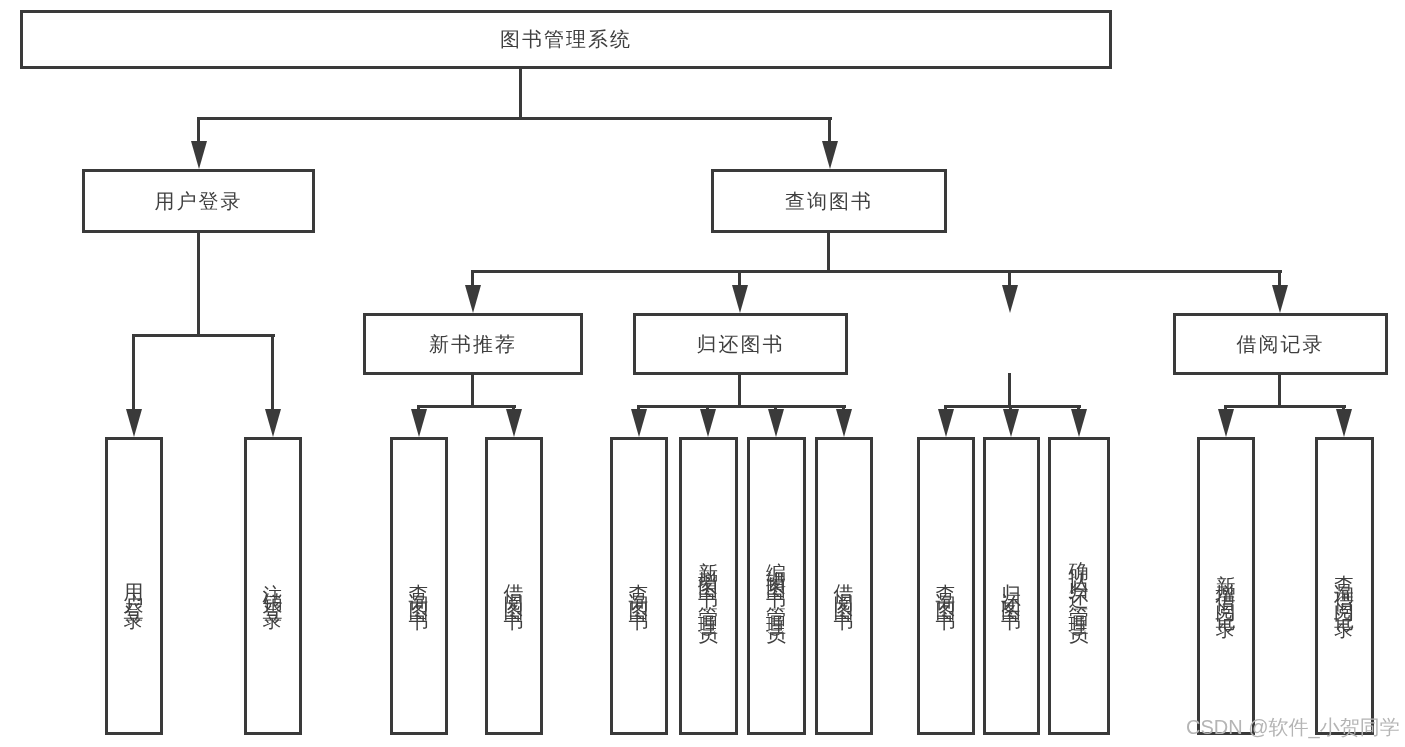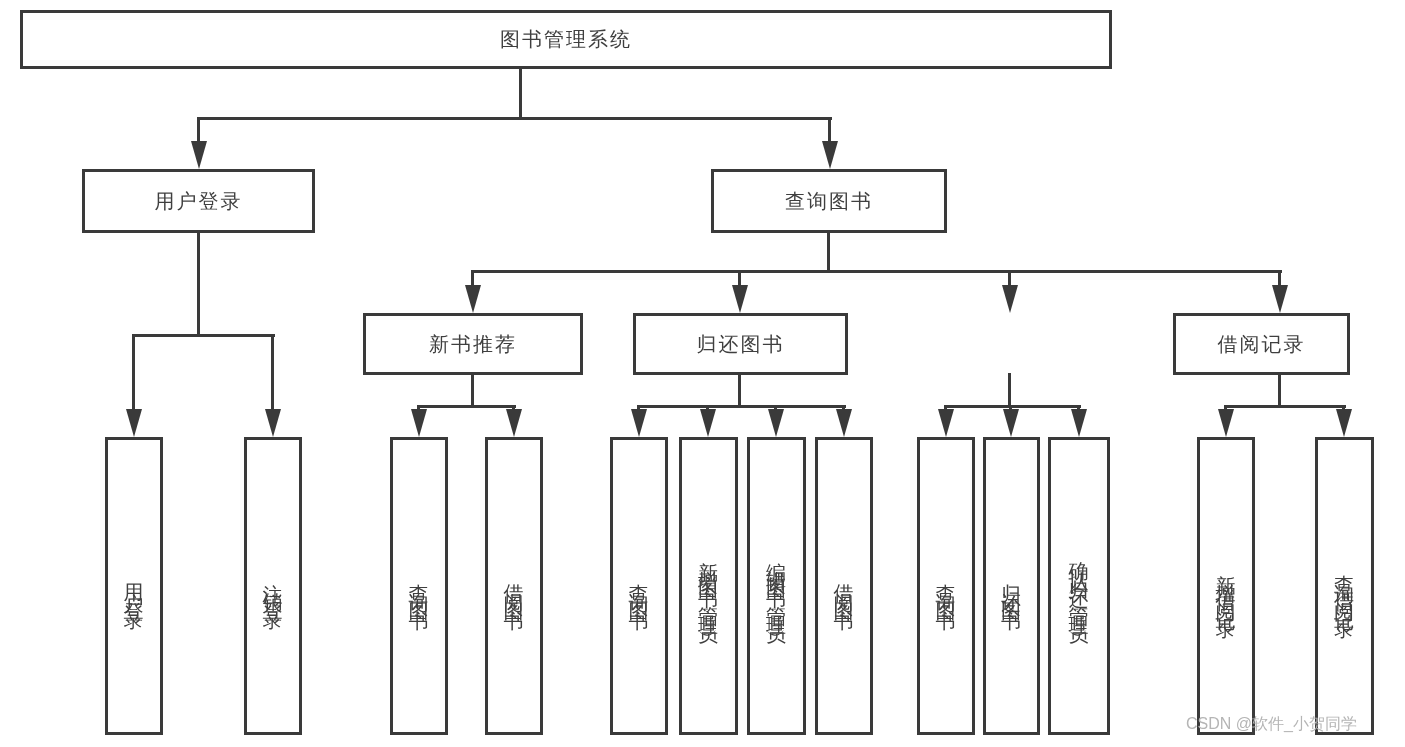--- a/index.html
+++ b/index.html
@@ -43,21 +43,21 @@
   .hline{position:absolute;height:3px;background:var(--line);}
   .arrowhead{
     position:absolute;width:0;height:0;
     border-left:8px solid transparent;
     border-right:8px solid transparent;
     border-top:28px solid var(--line);
   }
   .watermark{
     position:absolute;
     left:1186px;top:714px;
-    font-size:16px;
+    font-size:20px;
     color:var(--watermark);
     white-space:nowrap;
     z-index:5;
     letter-spacing:0px;
   }
 </style>
 </head>
 <body>
 
 <div class="stage">
@@ -97,21 +97,21 @@
   <div class="arrowhead" style="left:1002px;top:285px"></div>
   <div class="vline" style="left:1278px;top:270px;height:20px"></div>
   <div class="arrowhead" style="left:1272px;top:285px"></div>
 
   <div class="box" style="left:363px;top:313px;width:220px;height:62px">
     <span class="hlabel">新书推荐</span>
   </div>
   <div class="box" style="left:633px;top:313px;width:215px;height:62px">
     <span class="hlabel">归还图书</span>
   </div>
-  <div class="box" style="left:1173px;top:313px;width:177px;height:62px">
+  <div class="box" style="left:1173px;top:313px;width:215px;height:62px">
     <span class="hlabel">借阅记录</span>
   </div>
 
   <div class="vline" style="left:471px;top:373px;height:34px"></div>
   <div class="hline" style="left:417px;top:405px;width:99px"></div>
   <div class="vline" style="left:417px;top:405px;height:18px"></div>
   <div class="arrowhead" style="left:411px;top:409px"></div>
   <div class="vline" style="left:512px;top:405px;height:18px"></div>
   <div class="arrowhead" style="left:506px;top:409px"></div>
 

